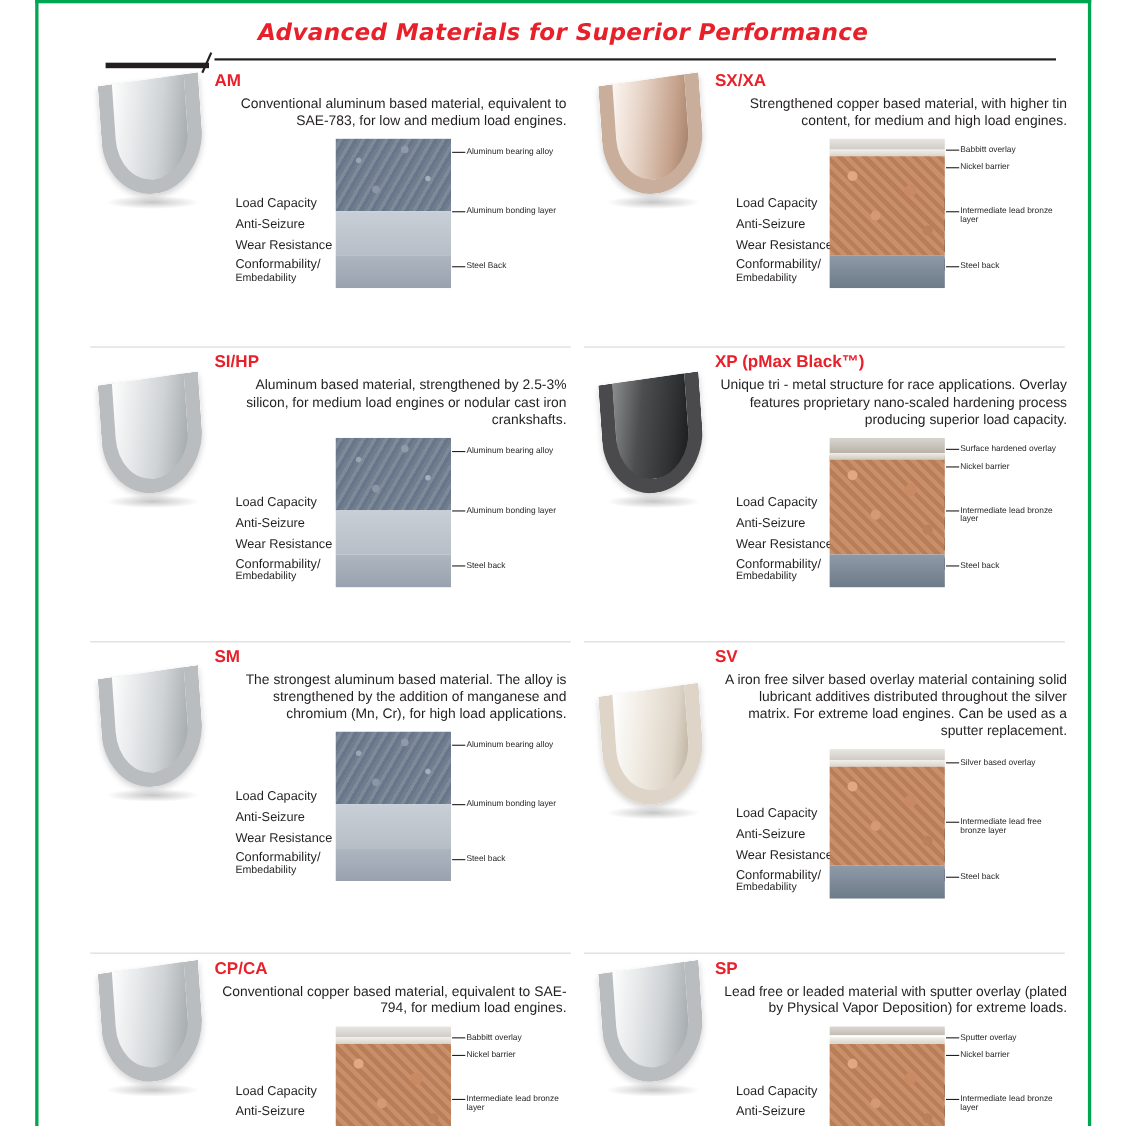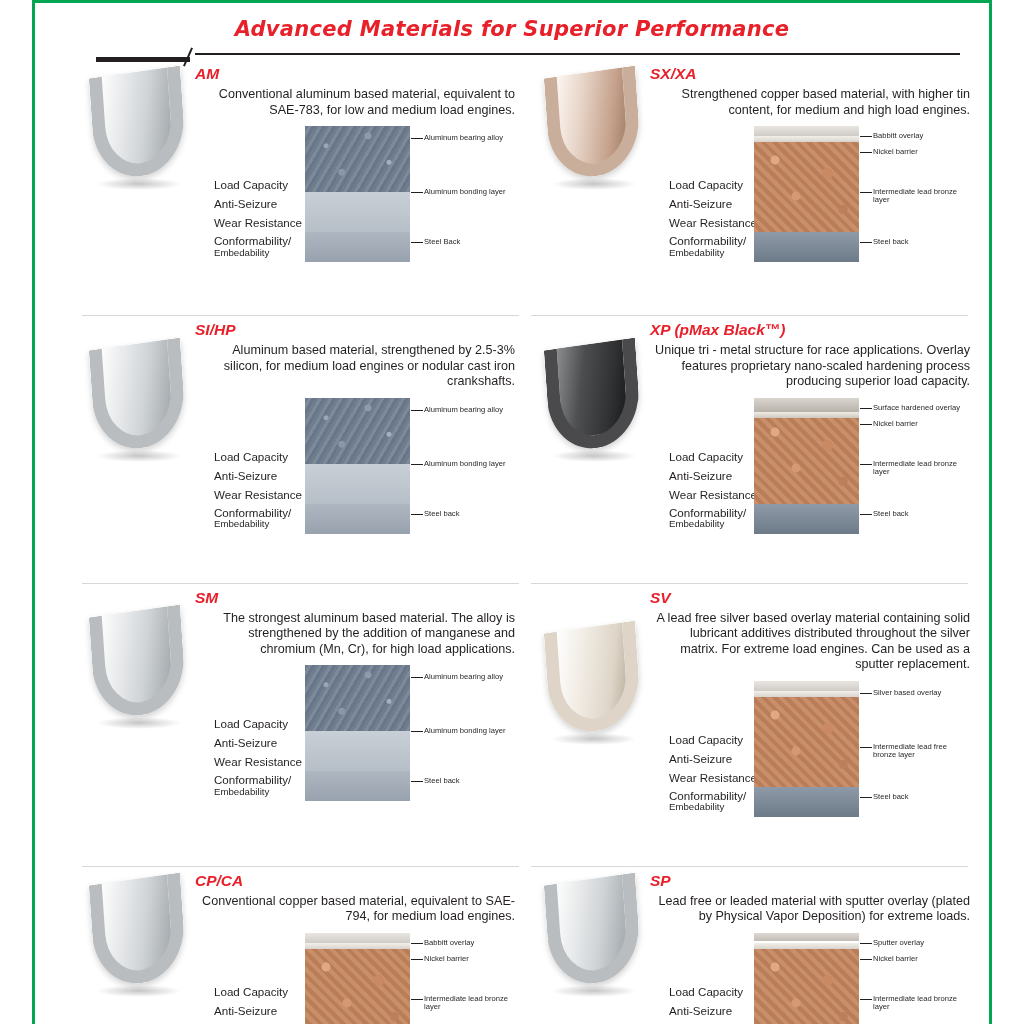--- a/index.html
+++ b/index.html
@@ -67,21 +67,20 @@
   }
   .cell.right { padding-left:6px; }
 
   .cell-head {
     color:#e8202a;
     font-size:15.5px;
     font-weight:600;
     margin-left:113px;
     margin-bottom:4px;
     font-family:"Liberation Sans", sans-serif;
-    font-style:italic;
   }
   .cell-desc {
     margin-left:113px;
     font-size:12.6px;
     line-height:15.5px;
     color:#231f20;
     margin-bottom:8px;
     max-width:320px;
     text-align:right;
   }
@@ -633,21 +632,21 @@
             <div class="callouts">
               <div class="callout" style="top:8px"><span class="lead"></span>Aluminum bearing alloy</div>
               <div class="callout" style="top:62px"><span class="lead"></span>Aluminum bonding layer</div>
               <div class="callout" style="top:112px"><span class="lead"></span>Steel back</div>
             </div>
           </div>
         </div>
       </div>
       <div class="cell right sep-top">
         <div class="cell-head">SV</div>
-        <div class="cell-desc">A lead free silver based overlay material containing solid lubricant additives distributed throughout the silver matrix. For extreme load engines. Can be used as a sputter replacement.</div>
+        <div class="cell-desc">A iron free silver based overlay material containing solid lubricant additives distributed throughout the silver matrix. For extreme load engines. Can be used as a sputter replacement.</div>
         <div class="cell-body">
           <div class="shell silver2">
             <div class="arc"></div>
             <div class="shadow"></div>
           </div>
           <div class="ratings">
             <div class="rrow ">
               <div class="rlabel">Load Capacity</div>
               <div class="meter">
                 <span class="seg red"></span>

